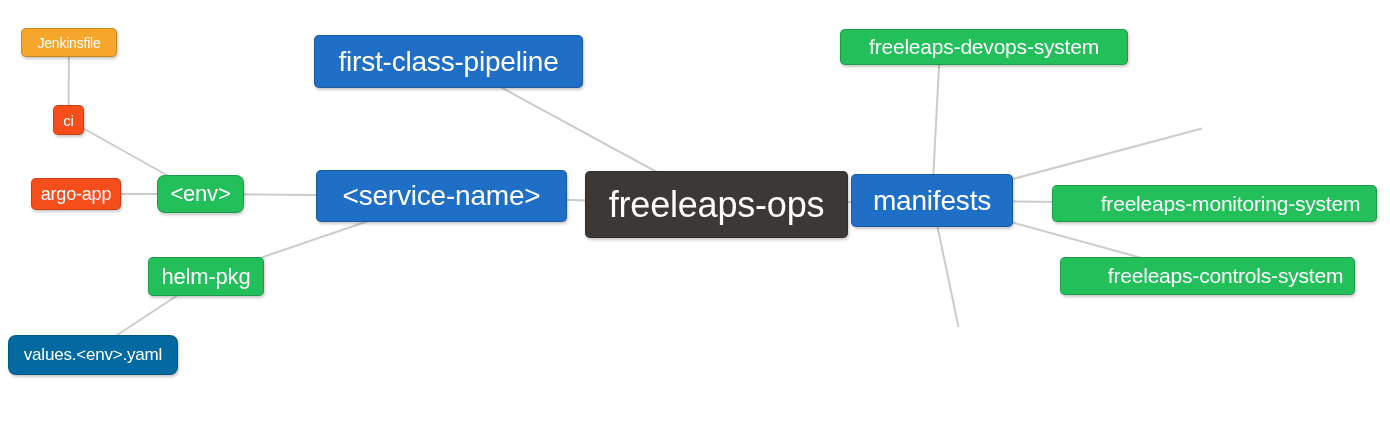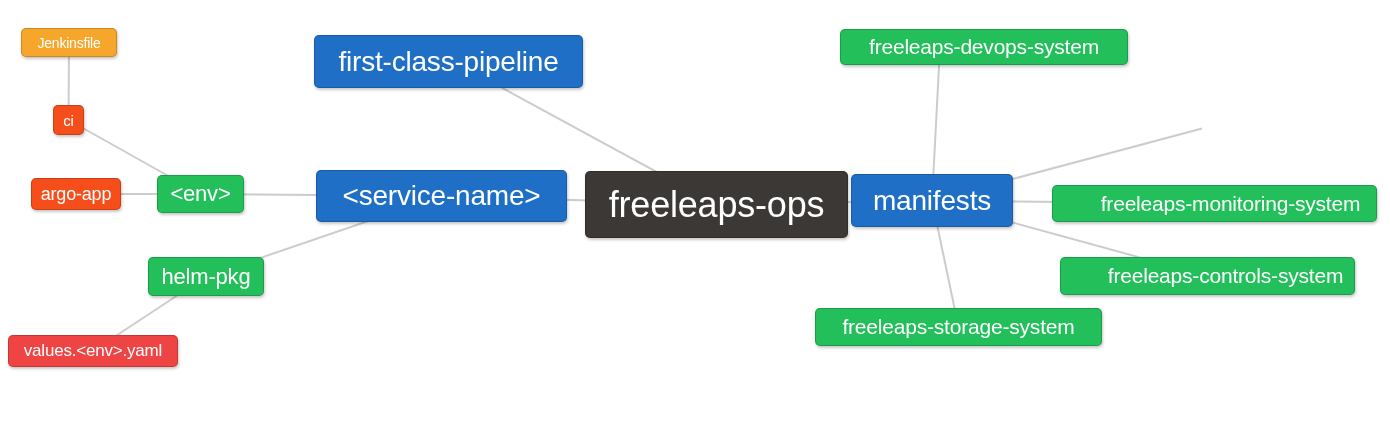--- a/index.html
+++ b/index.html
@@ -61,24 +61,23 @@
       <line x1="932" y1="200.5" x2="1202" y2="128.5" stroke="#cccccc" stroke-width="2"></line>
       <line x1="932" y1="200.5" x2="1214.5" y2="203.5" stroke="#cccccc" stroke-width="2"></line>
       <line x1="932" y1="200.5" x2="1207.5" y2="276" stroke="#cccccc" stroke-width="2"></line>
       <line x1="932" y1="200.5" x2="958.5" y2="327" stroke="#cccccc" stroke-width="2"></line>
     </svg>
   <div class="node-layer" id="node-layer">
       <div class="node" style="left: 585px; top: 171px; width: 263px; height: 67px; font-size: 36px; background: rgb(59, 56, 54); color: rgb(255, 255, 255);">freeleaps-ops</div>
       <div class="node" style="left: 316px; top: 170px; width: 251px; height: 52px; font-size: 28px; background: rgb(30, 111, 197); color: rgb(255, 255, 255);">&lt;service-name&gt;</div>
       <div class="node" style="left: 314px; top: 35px; width: 269px; height: 53px; font-size: 28px; background: rgb(30, 111, 197); color: rgb(255, 255, 255);">first-class-pipeline</div>
       <div class="node" style="left: 851px; top: 174px; width: 162px; height: 53px; font-size: 28px; background: rgb(30, 111, 197); color: rgb(255, 255, 255);">manifests</div>
-      <div class="node" style="left: 157px; top: 175px; width: 87px; height: 38px; font-size: 22px; background: rgb(34, 191, 91); color: rgb(255, 255, 255);">&lt;env&gt;</div>
+      <div class="node" style="left: 157px; top: 175px; width: 87px; height: 38px; font-size: 22px; background: rgb(34, 191, 91); color: rgb(255, 255, 255); border-radius: 8px;">&lt;env&gt;</div>
       <div class="node" style="left: 148px; top: 257px; width: 116px; height: 39px; font-size: 22px; background: rgb(34, 191, 91); color: rgb(255, 255, 255);">helm-pkg</div>
       <div class="node" style="left: 31px; top: 178px; width: 90px; height: 32px; font-size: 18px; background: rgb(245, 78, 26); color: rgb(255, 255, 255);">argo-app</div>
       <div class="node" style="left: 53px; top: 105px; width: 31px; height: 30px; font-size: 15px; background: rgb(245, 78, 26); color: rgb(255, 255, 255);">ci</div>
       <div class="node" style="left: 21px; top: 28px; width: 96px; height: 29px; font-size: 14px; background: rgb(245, 166, 43); color: rgb(255, 255, 255);">Jenkinsfile</div>
-      <div class="node" style="left: 8px; top: 335px; width: 170px; height: 32px; font-size: 17px; background: #ef4444; color: rgb(255, 255, 255);">values.&lt;env&gt;.yaml</div>
+      <div class="node" style="left: 8px; top: 335px; width: 170px; height: 40px; font-size: 17px; background: #0369a1; color: rgb(255, 255, 255); border-radius: 8px;">values.&lt;env&gt;.yaml</div>
       <div class="node" style="left: 796px; top: 29px; width: 288px; height: 36px; font-size: 21px; background: rgb(34, 191, 91); color: rgb(255, 255, 255); margin-left: 44px;">freeleaps-devops-system</div>
       <div class="node" style="left: 1052px; top: 185px; width: 325px; height: 37px; font-size: 21px; background: rgb(34, 191, 91); color: rgb(255, 255, 255); padding-left: 32px;">freeleaps-monitoring-system</div>
       <div class="node" style="left: 1060px; top: 257px; width: 295px; height: 38px; font-size: 21px; background: rgb(34, 191, 91); color: rgb(255, 255, 255); padding-left: 36px;">freeleaps-controls-system</div>
-      <div class="node" style="left: 815px; top: 308px; width: 287px; height: 38px; font-size: 21px; background: rgb(34, 191, 91); color: rgb(255, 255, 255);">freeleaps-storage-system</div>
     </div>
 </div>
 
 </body></html>

